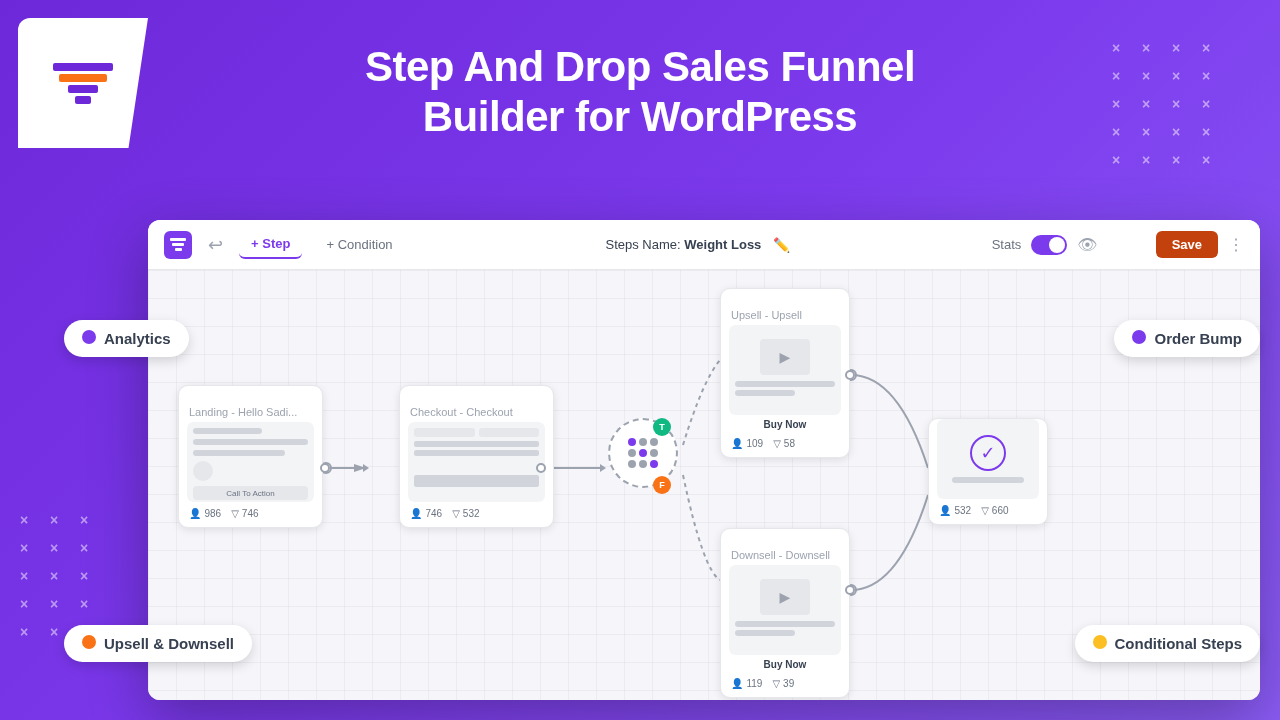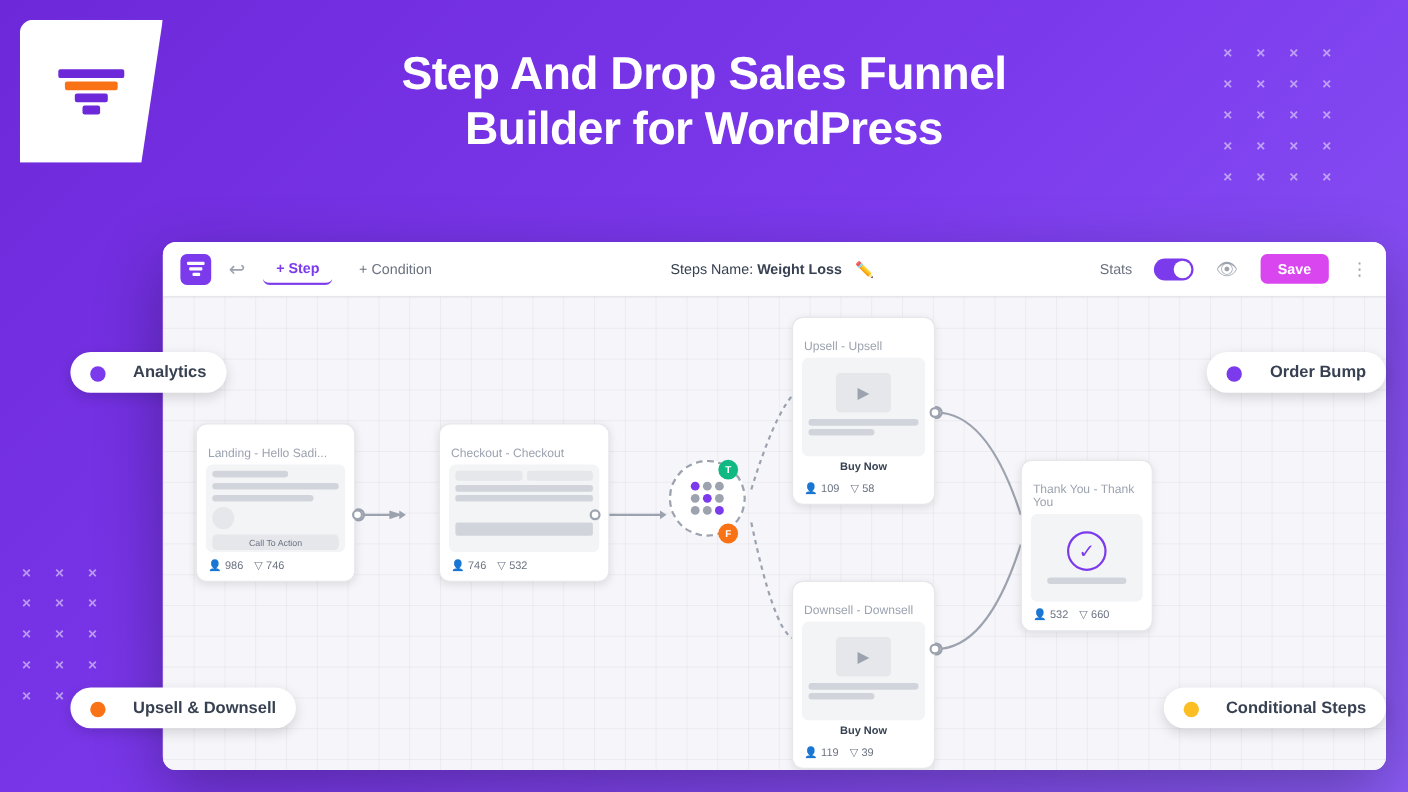--- a/index.html
+++ b/index.html
@@ -163,21 +163,21 @@
     }
     .toolbar-funnel-name span {
       color: #374151;
       font-weight: 500;
     }
     .edit-icon { margin-left: 6px; color: #9ca3af; font-size: 14px; }
     .toolbar-right {
       margin-left: auto;
       display: flex;
       align-items: center;
-      gap: 20px;
+      gap: 10px;
     }
     .stats-label { font-size: 13px; color: #6b7280; }
     .toggle {
       width: 36px;
       height: 20px;
       background: #7c3aed;
       border-radius: 10px;
       position: relative;
     }
     .toggle::after {
@@ -185,28 +185,29 @@
       position: absolute;
       right: 2px;
       top: 2px;
       width: 16px;
       height: 16px;
       background: white;
       border-radius: 50%;
     }
     .eye-icon, .more-icon { color: #9ca3af; font-size: 16px; cursor: pointer; }
     .save-btn {
-      background: #d946ef;
+      background: #c2410c;
       color: white;
       border: none;
       padding: 6px 16px;
       border-radius: 6px;
       font-size: 13px;
       font-weight: 600;
       cursor: pointer;
+      margin-left: 48px;
     }
 
     
     .canvas {
       position: absolute;
       top: 50px;
       left: 0;
       right: 0;
       bottom: 0;
       background-image:
@@ -469,22 +470,22 @@
       pointer-events: none;
     }
 
     
     .feature-label {
       position: absolute;
       background: white;
       border-radius: 20px;
       padding: 10px 18px;
       display: flex;
-      align-items: flex-end;
-      gap: 25px;
+      align-items: flex-start;
+      gap: 8px;
       font-size: 15px;
       font-weight: 600;
       color: #374151;
       box-shadow: 0 4px 12px rgba(0,0,0,0.15);
     }
     .feature-dot {
       width: 14px;
       height: 14px;
       border-radius: 50%;
     }
@@ -762,25 +763,20 @@
           <span>119</span>
         </div>
         <div class="stat-item">
           <span class="stat-icon">▽</span>
           <span>39</span>
         </div>
       </div>
     </div>
 
     <div class="node node-thankyou">
-      <div class="node-title">
-        <span>Thank You</span>
-        <span> - </span>
-        <span>Thank You</span>
-      </div>
       <div class="node-preview" style="margin:0 8px;">
         <div class="preview-thankyou">
           <div class="check-circle">✓</div>
           <div class="ty-bar"></div>
         </div>
       </div>
       <div class="node-stats">
         <div class="stat-item">
           <span class="stat-icon">👤</span>
           <span>532</span>

